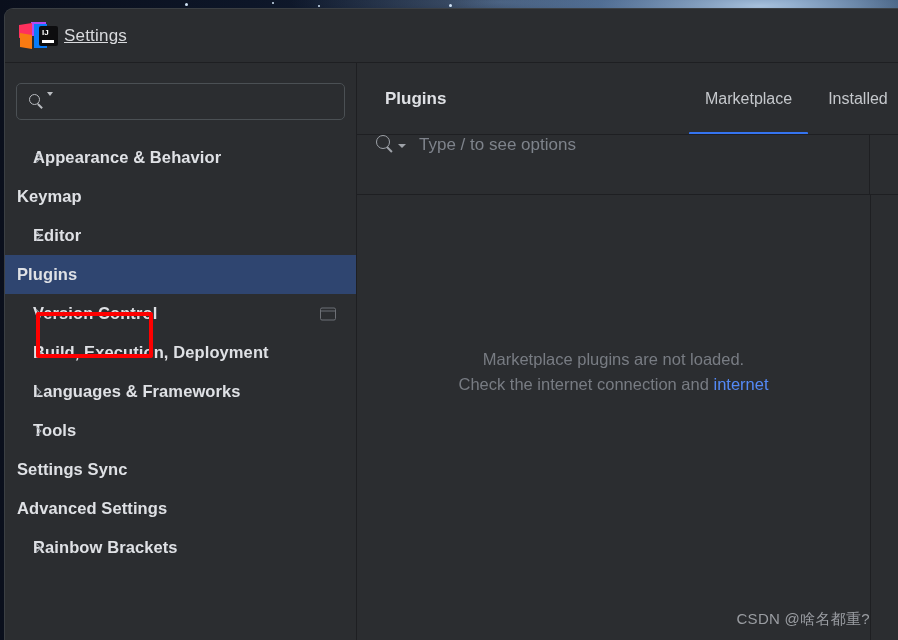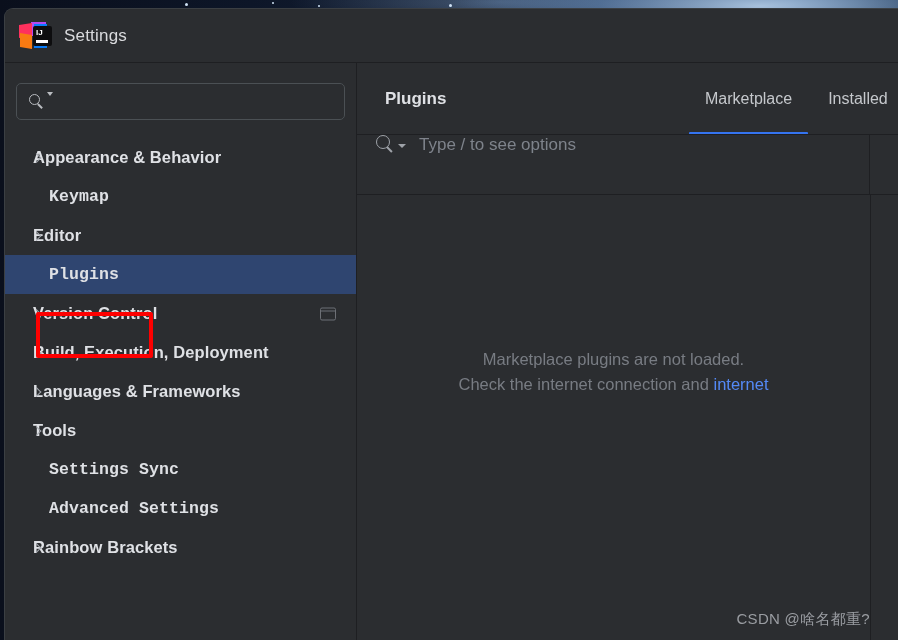--- a/index.html
+++ b/index.html
@@ -50,36 +50,37 @@
     position:absolute; left:0; right:0; bottom:0; height:1px;
     background:#1e1f22;
   }
   .ij-logo { width: 28px; height: 28px; position: relative; flex: 0 0 auto; }
   .ij-logo .blob { position:absolute; }
   .ij-logo .b1 { left:0; top:2px; width:13px; height:13px; background:#fe315d; transform: skewY(-8deg); }
   .ij-logo .b2 { left:1px; top:12px; width:12px; height:14px; background:#f97a12; transform: skewY(10deg); }
   .ij-logo .b3 { left:12px; top:0px; width:15px; height:14px; background:#b24bf3; }
   .ij-logo .b5 { left:15px; top:2px; width:13px; height:24px; background:#087cfa; }
   .ij-logo .core {
-    position:absolute; left:14px; top:4px; width:19px; height:20px;
+    position:absolute; left:20px; top:4px; width:19px; height:20px;
     background:#0d0d0f; border-radius:2px;
   }
   .ij-logo .core .ij {
     position:absolute; left:3px; top:2px;
     font-family:"Liberation Sans", sans-serif; font-size:8px; font-weight:700;
     color:#ffffff; letter-spacing:0px;
   }
   .ij-logo .core .bar {
     position:absolute; left:3px; bottom:3px; width:12px; height:3px; background:#ffffff;
   }
   #window-title {
     margin-left: 17px;
     font-size: 17px;
     color: #d9dadd;
     letter-spacing: 0.2px;
+    text-decoration: underline;
   }
 
   
   #dialog-body { display: flex; height: 578px; }
 
   
   #sidebar {
     width: 351px;
     background: #2b2d30;
     position: relative;
@@ -129,21 +130,21 @@
     transform: translateY(-50%) rotate(45deg);
   }
   .tree-label {
     margin-left: 28px;
     font-size: 16.5px;
     font-weight: 700;
     color: #dfe1e5;
     letter-spacing: 0.1px;
     white-space: nowrap;
   }
-  .tree-row.no-chevron .tree-label { margin-left: 44px; font-family: Liberation Mono, monospace; }
+  .tree-row.no-chevron .tree-label { margin-left: 12px; }
   .row-badge {
     position:absolute; right: 20px; top: 50%; transform: translateY(-50%);
     width: 16px; height: 13px; border: 1.6px solid #6d7076; border-radius: 2px;
   }
   .row-badge::after {
     content:""; position:absolute; left:0; right:0; top:2px; height:1.6px; background:#6d7076;
   }
 
   
   #annot-plugins {

